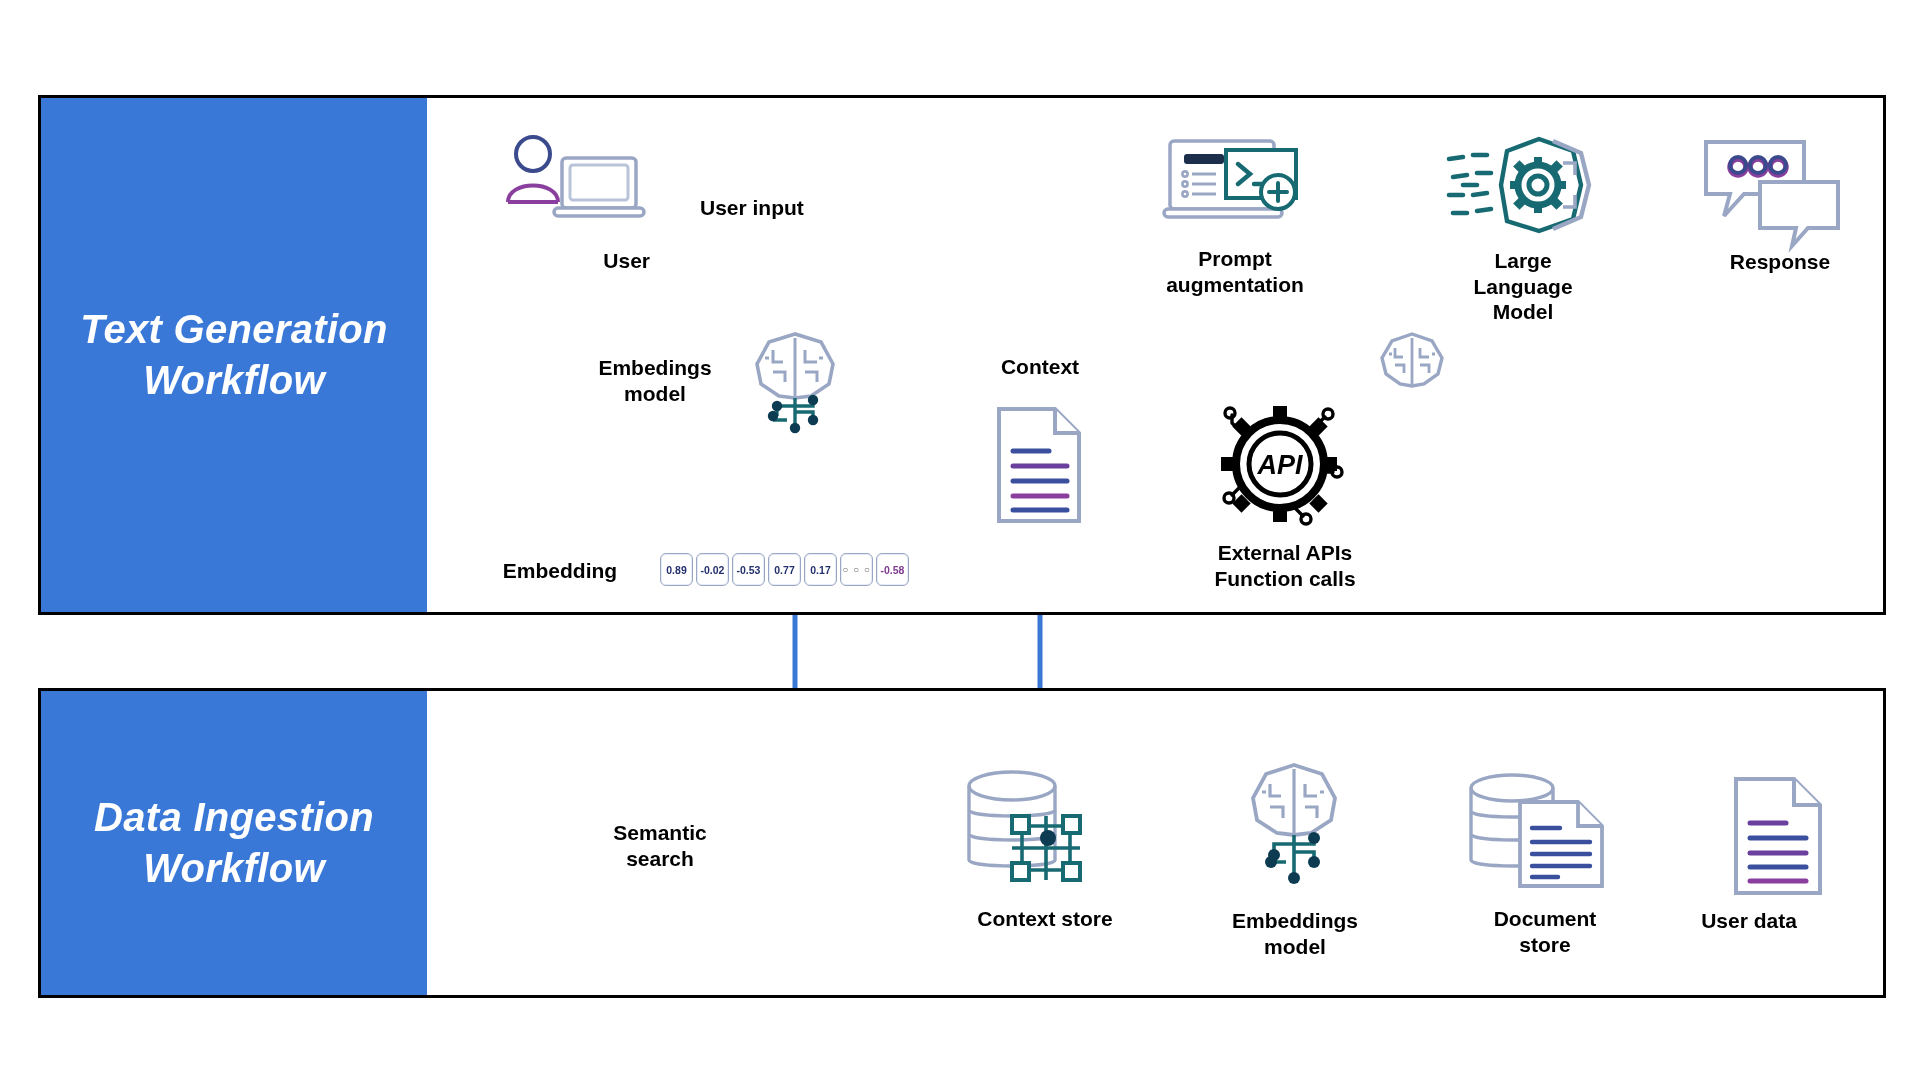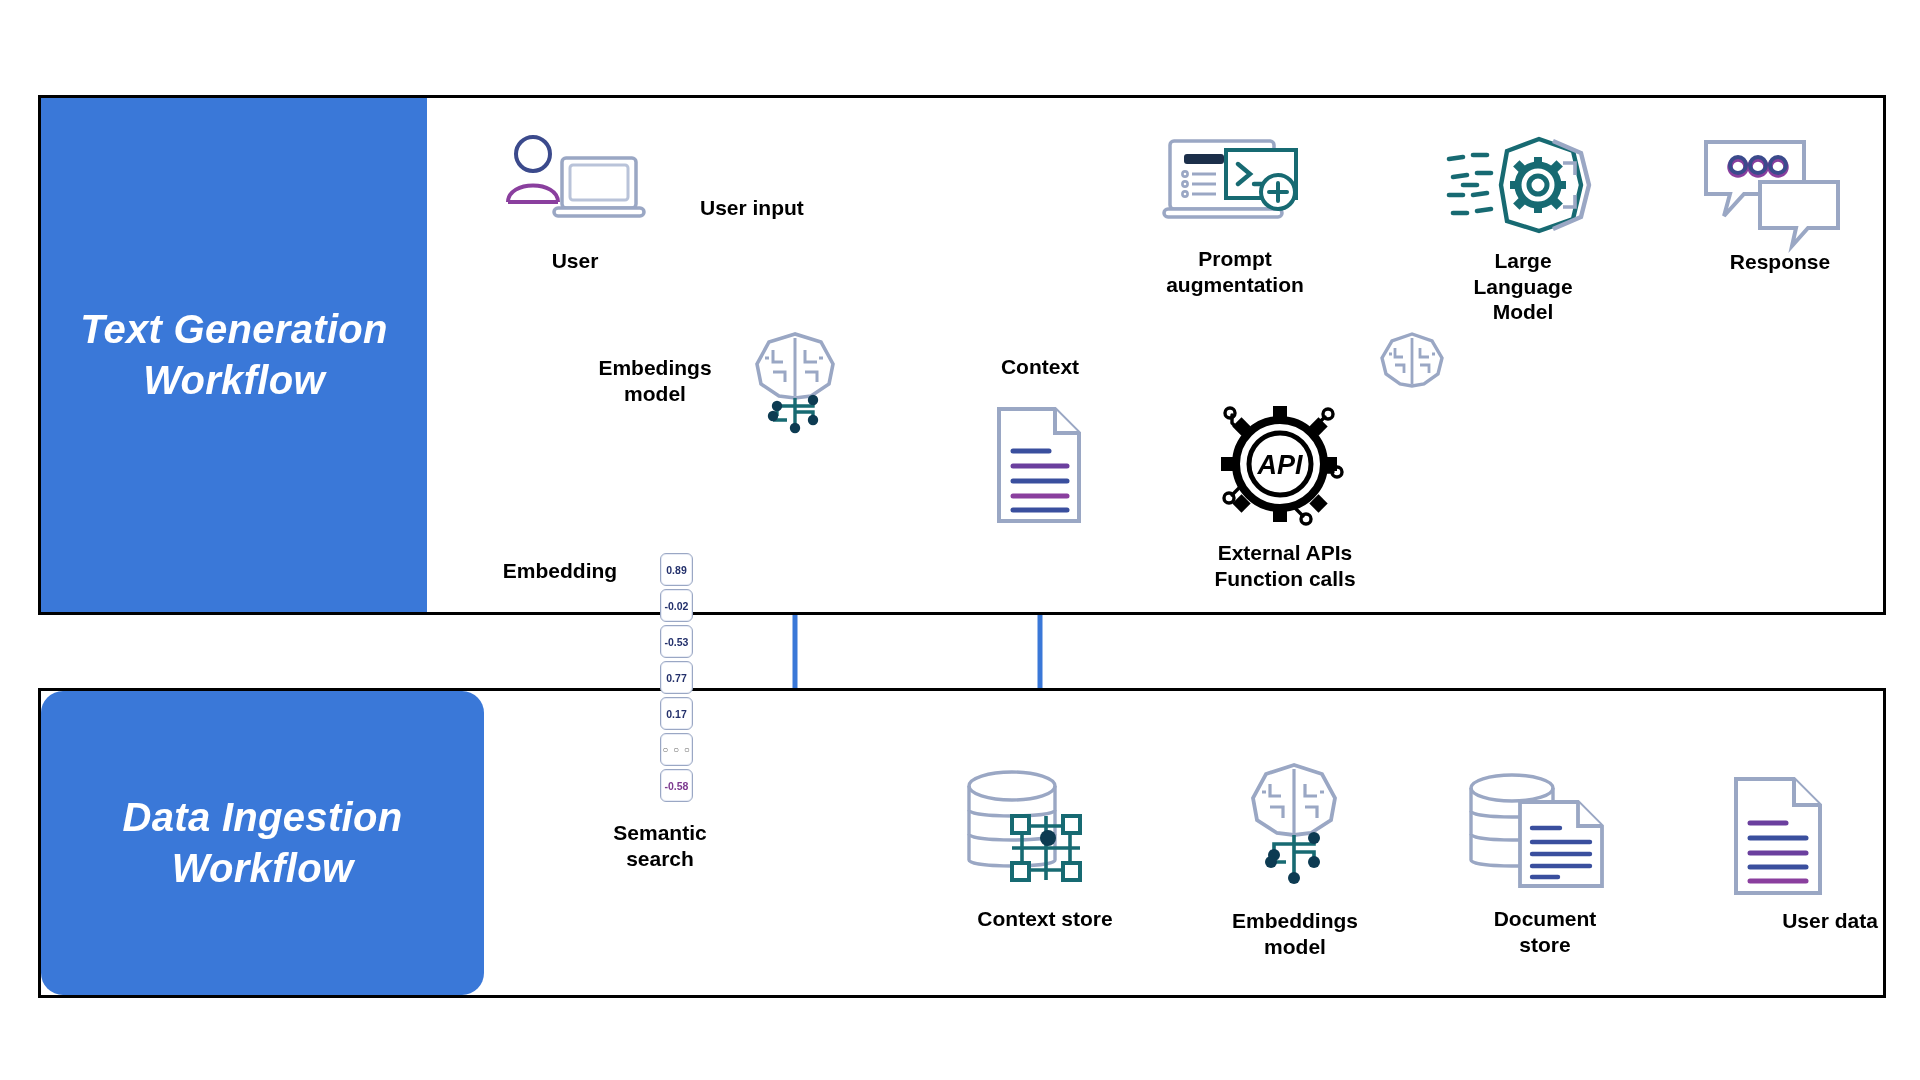--- a/index.html
+++ b/index.html
@@ -9,32 +9,32 @@
 
   .panel{position:absolute;border:3px solid #000;background:#ffffff;box-sizing:border-box;font-style:italic;}
   #panel-top{left:38px;top:95px;width:1848px;height:520px;}
   #panel-bottom{left:38px;top:688px;width:1848px;height:310px;}
 
   .band{position:absolute;left:0;top:0;height:100%;background:#3a78d8;
         display:flex;align-items:center;justify-content:center;box-sizing:border-box;}
   .band-label{color:#ffffff;font-weight:bold;text-align:center;line-height:1.28;
         font-size:40px;letter-spacing:.3px;}
   #band-top{width:386px;}
-  #band-bottom{width:443px;border-radius:22px;}
+  #band-bottom{width:386px;}
   #band-bottom .band-label{font-size:40px;}
 
   .node{position:absolute;font-style:italic;}
   .cap{position:absolute;text-align:center;font-weight:bold;color:#000;
        font-size:21px;line-height:1.22;white-space:pre-line;}
 
   svg{display:block;overflow:visible;}
 
   #flow{position:absolute;left:0;top:0;width:1920px;height:1080px;pointer-events:none;}
 
-  .emb-row{position:absolute;display:flex;gap:3px;align-items:center;flex-direction:column;}
+  .emb-row{position:absolute;display:flex;gap:3px;align-items:center;}
   .emb-cell{width:31px;height:31px;border:1.6px solid #9aa7c4;border-radius:6px;
         background:#fff;display:flex;align-items:center;justify-content:center;
         font-size:10.5px;font-weight:bold;color:#23306b;box-shadow:0 0 0 1px #e7ebf5 inset;}
   .emb-cell.dots{color:#6b6b6b;letter-spacing:1px;font-size:10px;}
   .emb-cell.violet{color:#7d3a8f;}
 </style>
 </head>
 <body>
 
 <div id="stage">
@@ -97,21 +97,21 @@
   <div class="node" style="left:500px;top:132px;width:150px;height:90px;">
     <svg width="150" height="90" viewBox="0 0 150 90">
       <circle cx="33" cy="22" r="17" fill="none" stroke="#3b4a8c" stroke-width="4"></circle>
       <path d="M8,70 C8,48 58,48 58,70" fill="none" stroke="#8a3f9e" stroke-width="4"></path>
       <path d="M8,70 L58,70" stroke="#8a3f9e" stroke-width="4" fill="none"></path>
       <rect x="62" y="26" width="74" height="50" rx="4" fill="#fff" stroke="#9aa7c4" stroke-width="3.5"></rect>
       <rect x="70" y="33" width="58" height="35" rx="3" fill="#fff" stroke="#b9c3d9" stroke-width="3"></rect>
       <rect x="54" y="76" width="90" height="8" rx="4" fill="#fff" stroke="#9aa7c4" stroke-width="3.5"></rect>
     </svg>
   </div>
-  <div class="cap" style="left:500px;top:248px;width:150px;">User</div>
+  <div class="cap" style="left:500px;top:248px;width:150px;text-align:right;">User</div>
 
   <div class="cap" style="left:700px;top:195px;width:200px;text-align:left;">User input</div>
 
   <div class="node" style="left:743px;top:328px;width:104px;height:104px;">
     <svg width="104" height="104" viewBox="0 0 104 104">
       <path d="M52,6 L26,14 L14,36 L18,56 L36,68 L52,70 L68,68 L86,56 L90,36 L78,14 Z" fill="#fff" stroke="#9aa7c4" stroke-width="3.6"></path>
       <path d="M52,10 L52,68" stroke="#9aa7c4" stroke-width="3"></path>
       <path d="M30,22 L30,34 L40,34 M30,44 L42,44 L42,54 M62,22 L62,34 L74,34 M62,44 L74,44 L74,54
                M22,30 L26,30 M80,30 L76,30" fill="none" stroke="#9aa7c4" stroke-width="3"></path>
       <path d="M52,70 L52,100 M52,78 L34,78 L34,88 M52,84 L70,84 L70,92 M52,78 L70,78 L70,72
@@ -341,15 +341,15 @@
       <path d="M64,4 L64,30 L90,30" fill="#fff" stroke="#9aa7c4" stroke-width="4"></path>
       <g stroke-width="5" stroke-linecap="round">
         <line x1="20" y1="48" x2="56" y2="48" stroke="#6b3f9e"></line>
         <line x1="20" y1="63" x2="76" y2="63" stroke="#3a4f9e"></line>
         <line x1="20" y1="78" x2="76" y2="78" stroke="#6b3f9e"></line>
         <line x1="20" y1="92" x2="76" y2="92" stroke="#3a4f9e"></line>
         <line x1="20" y1="106" x2="76" y2="106" stroke="#8a3f9e"></line>
       </g>
     </svg>
   </div>
-  <div class="cap" style="left:1750px;top:908px;width:160px;">User data</div>
+  <div class="cap" style="left:1669px;top:908px;width:160px;">User data</div>
 
 </div>
 
 </body></html>

